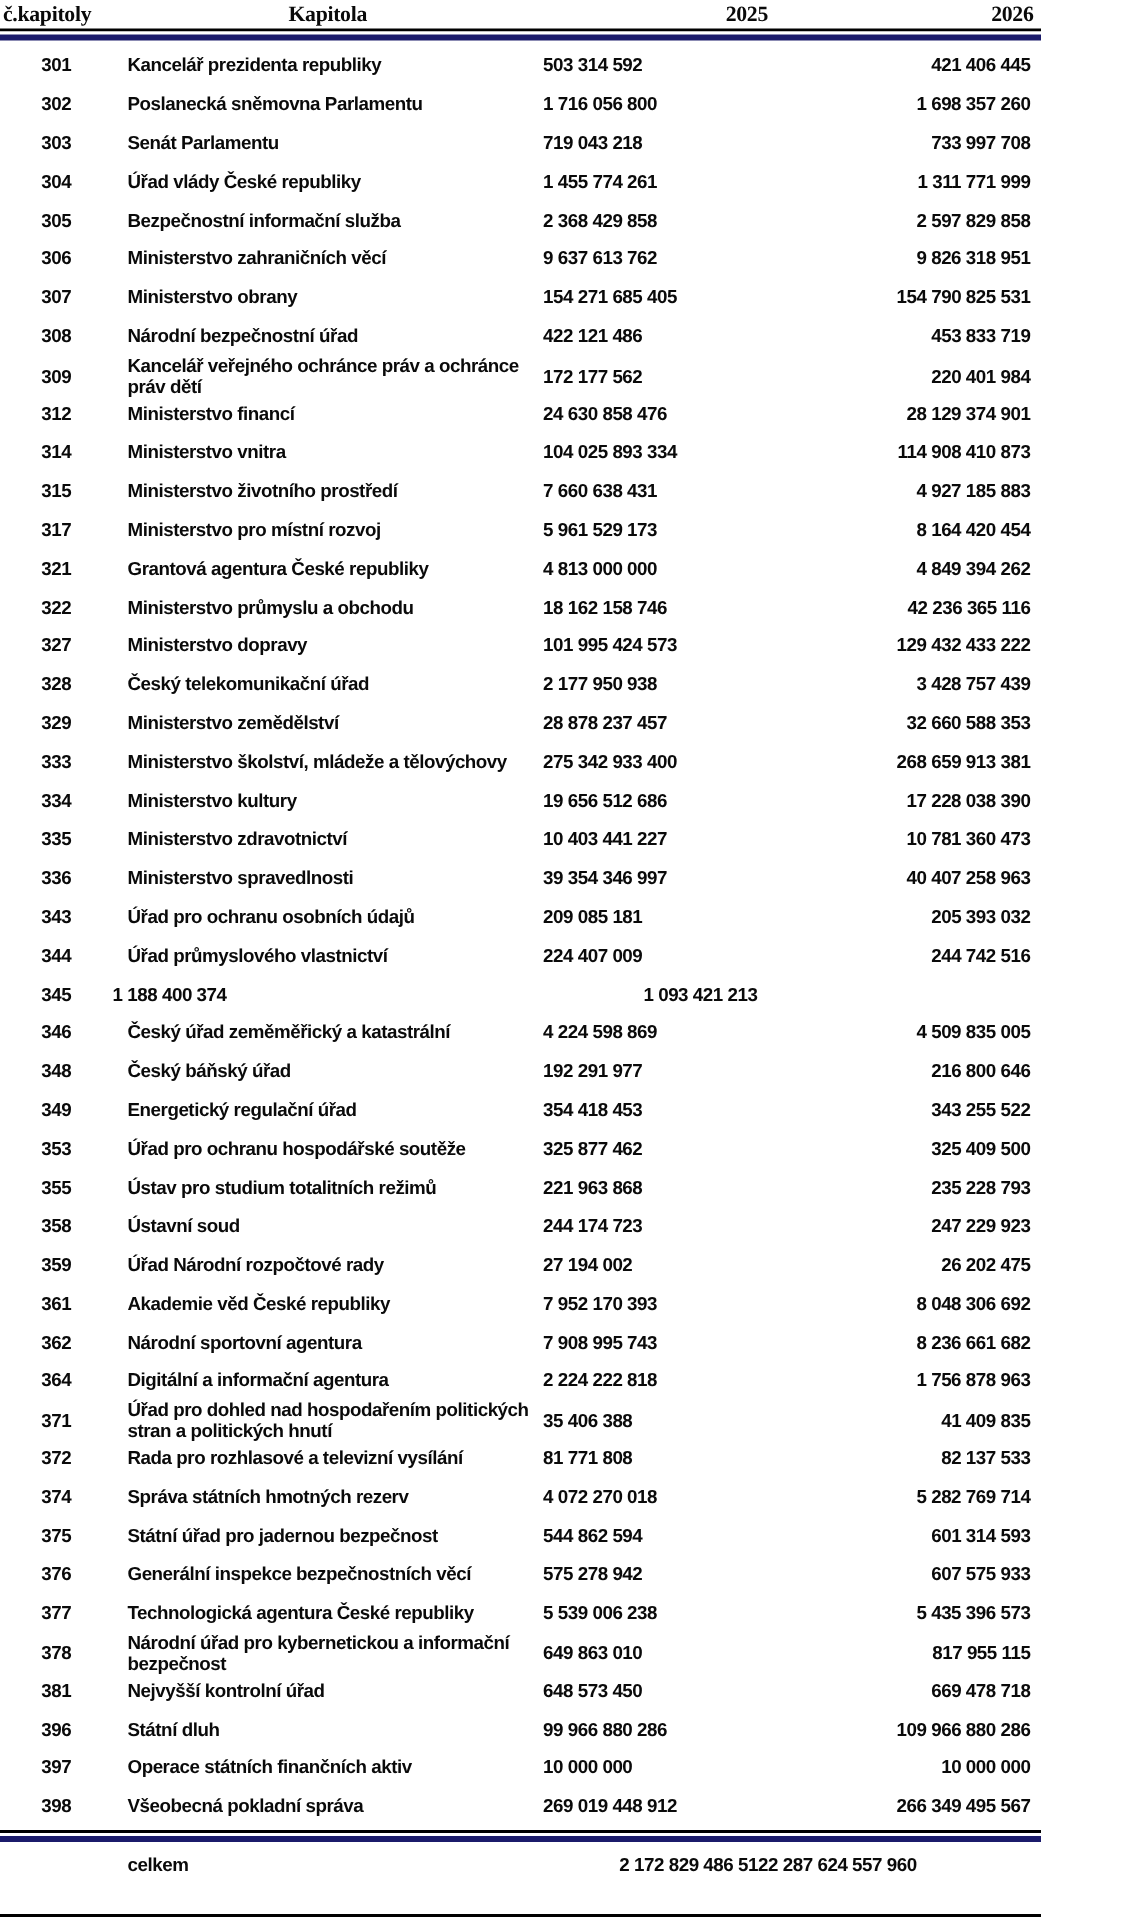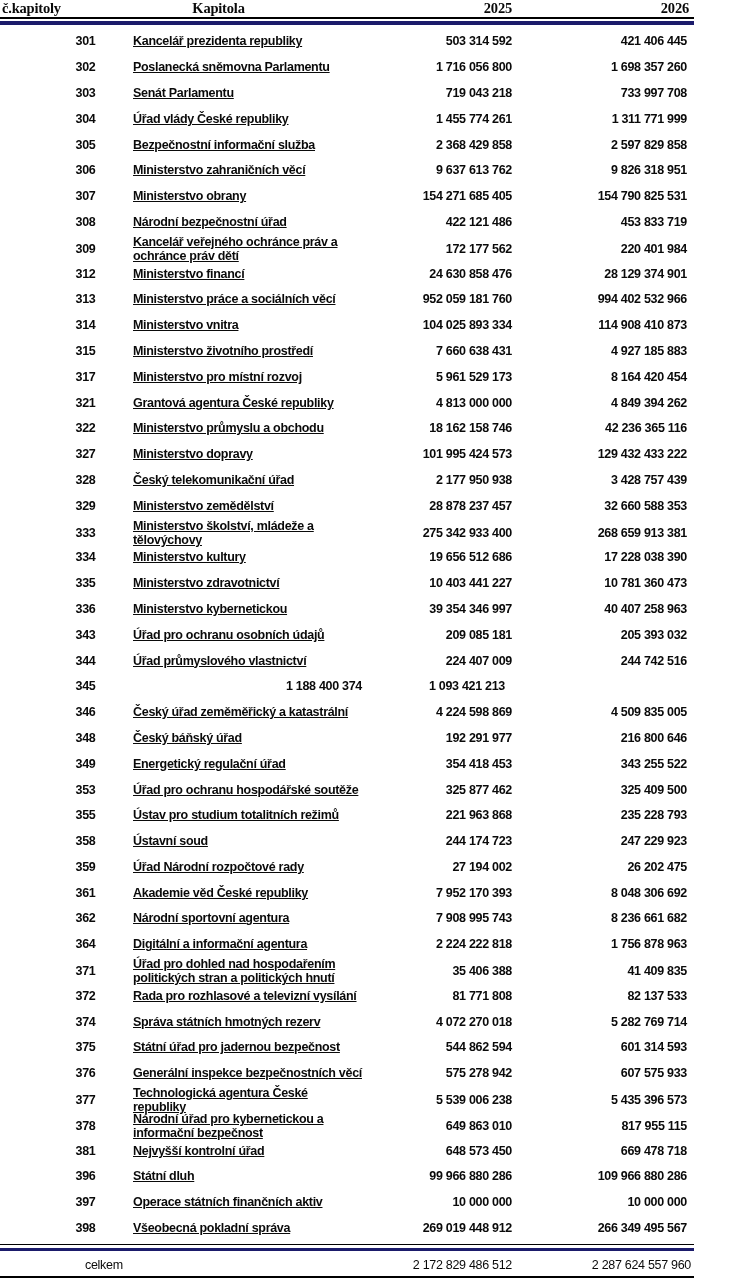--- a/index.html
+++ b/index.html
@@ -28,50 +28,50 @@
   .thead .h-name { text-align: center; }
   .thead .h-y1 { text-align: right; font-family: Liberation Serif, serif; }
   .thead .h-y2 { text-align: right; padding-right: 5px; }
 
   
   .rule-stack { width: 100%; }
   .rule-thin { height: 1.5px; background: #000000; }
   .rule-gap { height: 2.5px; background: #ffffff; }
   .rule-navy { height: 3.5px; background: #1b1b6b; }
 
-  .tbody { display: flex; flex-direction: column; margin-top: 4px; margin-left: 48px; }
+  .tbody { display: flex; flex-direction: column; margin-top: 4px; }
 
   .row {
     display: grid;
     grid-template-columns: 75px 1fr 150px 182px;
     align-items: center;
     height: 25.8px;
     font-weight: bold;
     font-size: 12.5px;
     letter-spacing: -0.3px;
   }
   .row .c-num { text-align: center; }
-  .row .c-name { text-align: left; padding-left: 10px; text-decoration: underline; }
-  .row .c-y1 { text-align: right; }
+  .row .c-name { text-align: left; padding-left: 10px; }
+  .row .c-y1 { }
   .row .c-y2 { text-align: right; padding-right: 7px; }
 
   .tfoot-rule { margin-top: 3px; }
   .total-row {
     display: grid;
     grid-template-columns: 75px 1fr 150px 182px;
     align-items: center;
     height: 26px;
     margin-top: 2px;
-    font-weight: normal;
+    font-weight: bold;
     font-size: 12.5px;
     letter-spacing: -0.3px;
   }
   .total-row .c-name { text-align: left; padding-left: 10px; }
   .total-row .c-y1 { text-align: right; }
-  .total-row .c-y2 { text-align: right; padding-right: 3px; }
+  .total-row .c-y2 { text-align: left; padding-right: 3px; }
 
   .bottom-rule { margin-top: auto; height: 2.5px; background: #000000; }
 </style>
 </head>
 <body>
 
 <div class="page">
 
   <div class="thead">
     <div class="h-num">č.kapitoly</div>
@@ -150,26 +150,20 @@
       <div class="c-y2">220 401 984</div>
     </div>
 
     <div class="row">
       <div class="c-num">312</div>
       <div class="c-name">Ministerstvo financí</div>
       <div class="c-y1">24 630 858 476</div>
       <div class="c-y2">28 129 374 901</div>
     </div>
 
-    <div class="row">
-      <div class="c-num">313</div>
-      <div class="c-name">Ministerstvo práce a sociálních věcí</div>
-      <div class="c-y1">952 059 181 760</div>
-      <div class="c-y2">994 402 532 966</div>
-    </div>
 
     <div class="row">
       <div class="c-num">314</div>
       <div class="c-name">Ministerstvo vnitra</div>
       <div class="c-y1">104 025 893 334</div>
       <div class="c-y2">114 908 410 873</div>
     </div>
 
     <div class="row">
       <div class="c-num">315</div>
@@ -236,21 +230,21 @@
 
     <div class="row">
       <div class="c-num">335</div>
       <div class="c-name">Ministerstvo zdravotnictví</div>
       <div class="c-y1">10 403 441 227</div>
       <div class="c-y2">10 781 360 473</div>
     </div>
 
     <div class="row">
       <div class="c-num">336</div>
-      <div class="c-name">Ministerstvo kybernetickou</div>
+      <div class="c-name">Ministerstvo spravedlnosti</div>
       <div class="c-y1">39 354 346 997</div>
       <div class="c-y2">40 407 258 963</div>
     </div>
 
     <div class="row">
       <div class="c-num">343</div>
       <div class="c-name">Úřad pro ochranu osobních údajů</div>
       <div class="c-y1">209 085 181</div>
       <div class="c-y2">205 393 032</div>
     </div>

